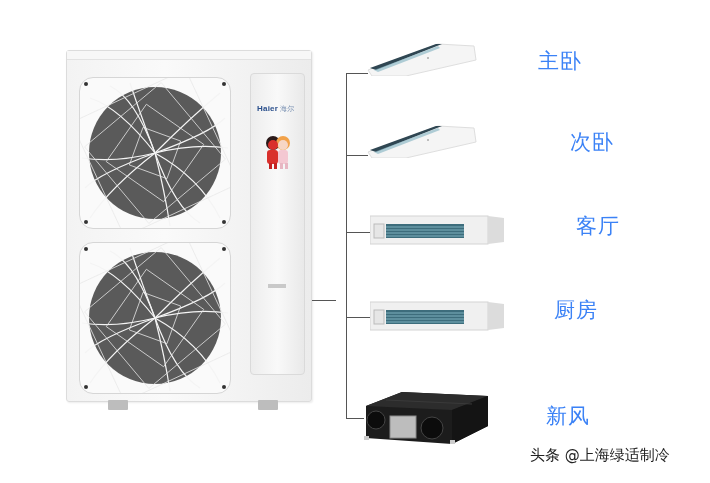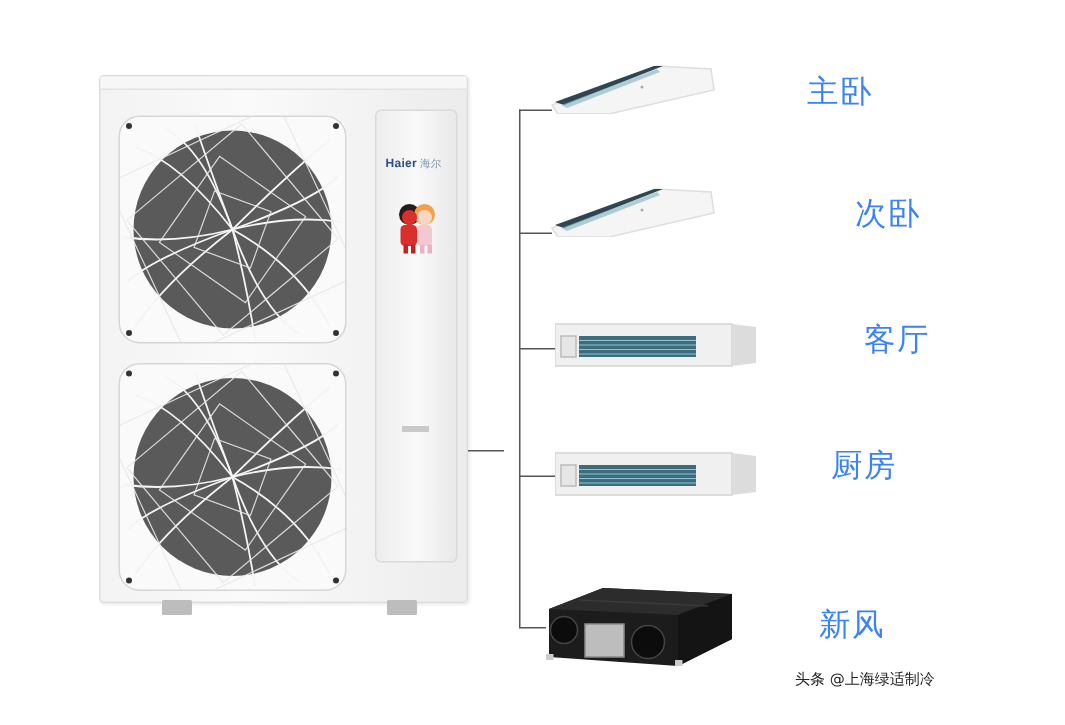--- a/index.html
+++ b/index.html
@@ -48,21 +48,21 @@
     .cassette { position: absolute; width: 112px; height: 36px; }
     .duct { position: absolute; width: 136px; height: 32px; }
     .erv { position: absolute; left: 362px; top: 386px; width: 128px; height: 60px; }
 
     
     .label {
       position: absolute; font-size: 21px; color: #3b82f6; white-space: nowrap;
       font-family: "DejaVu Sans", sans-serif; letter-spacing: 1px;
     }
     .watermark {
-      position: absolute; left: 530px; top: 446px; font-size: 10px; color: #222;
+      position: absolute; left: 530px; top: 446px; font-size: 15px; color: #222;
       white-space: nowrap; font-family: "DejaVu Sans", sans-serif;
     }
   </style>
 </head>
 <body>
 
 <div class="abs outdoor">
   <div class="ou-body">
     <div class="ou-top-lip"></div>
 

